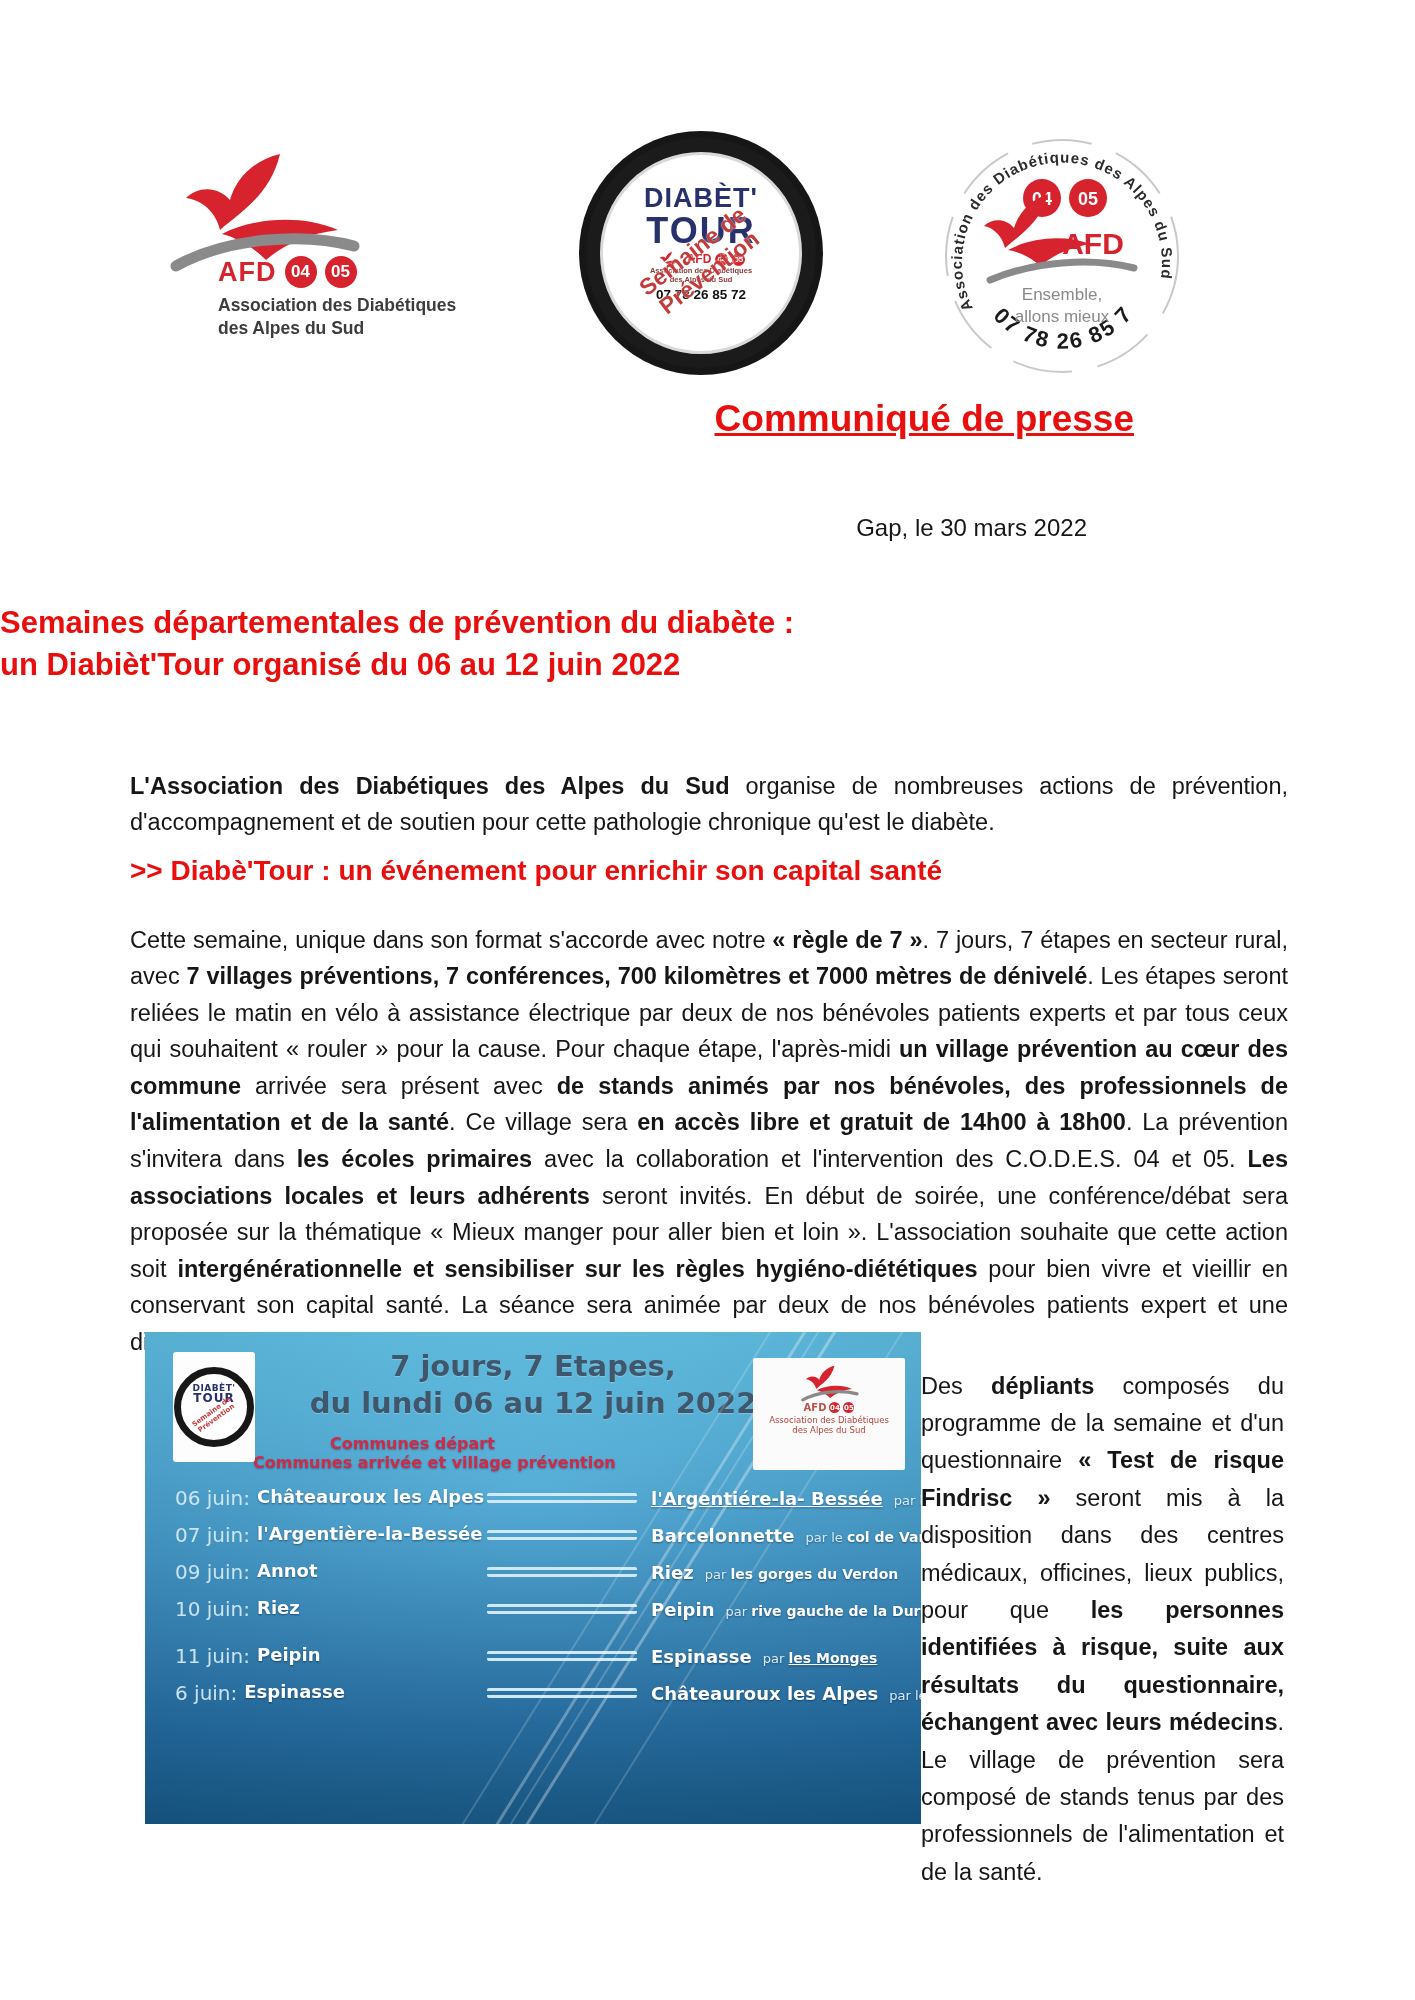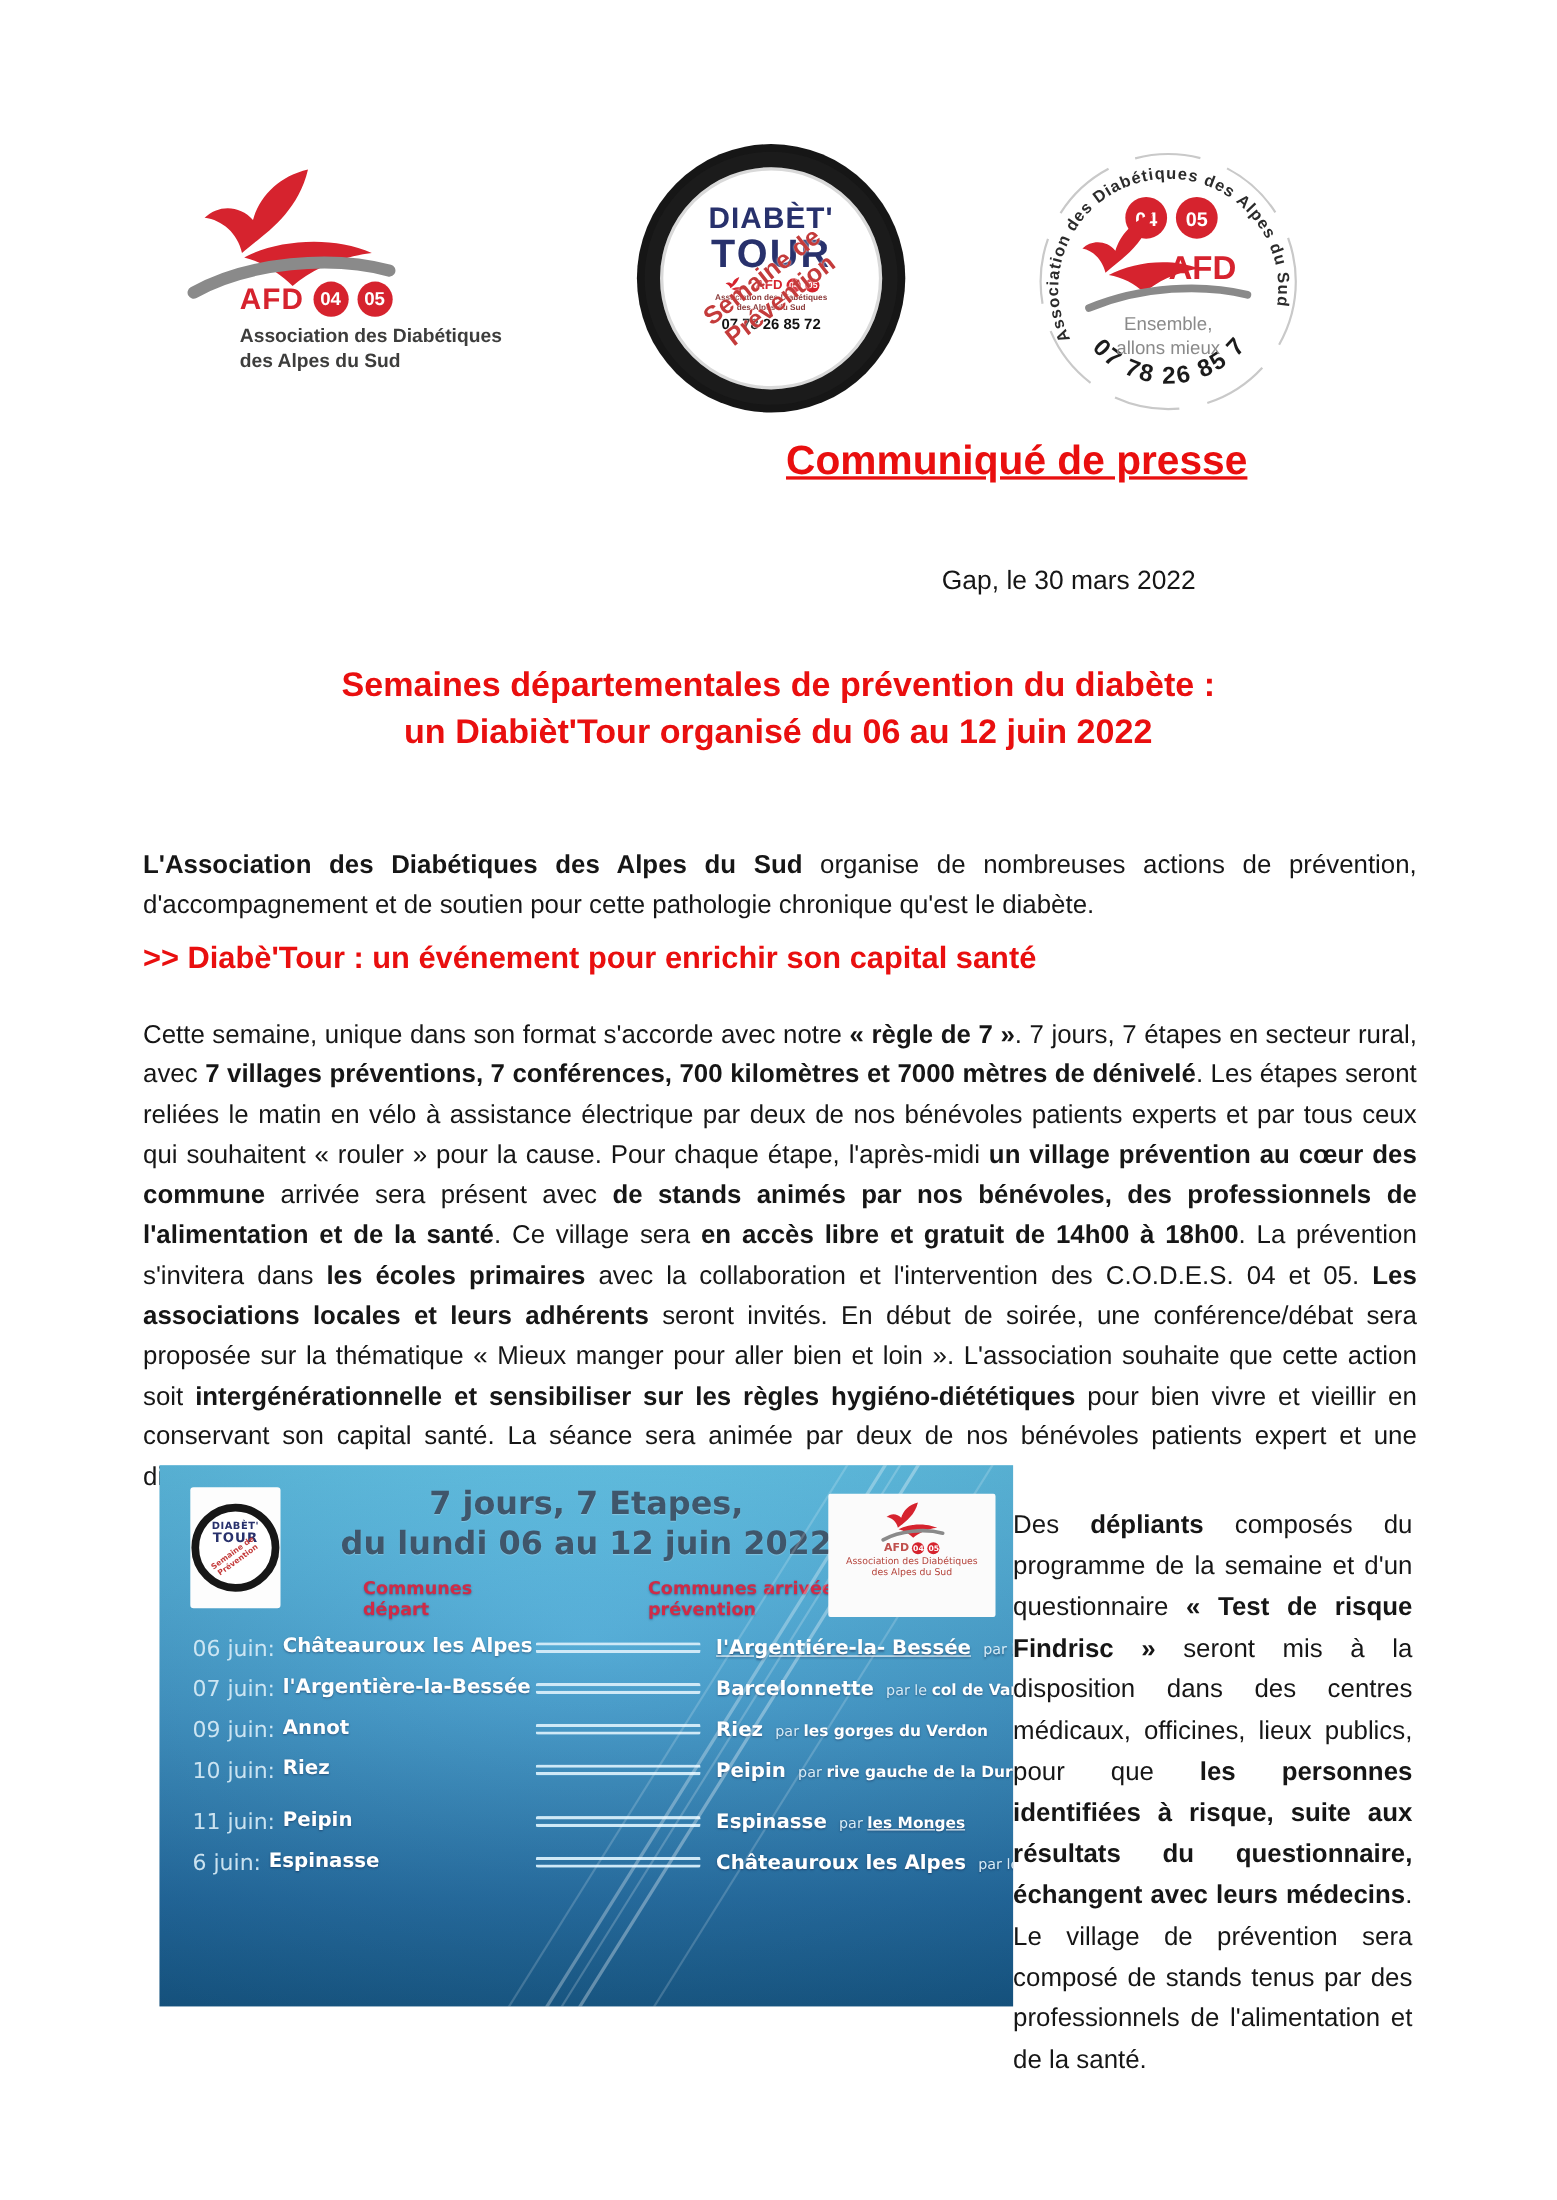--- a/index.html
+++ b/index.html
@@ -34,21 +34,21 @@
              color:#c43b3b;font-weight:bold;font-size:23px;text-align:center;
              text-shadow:0 0 2px #fff;pointer-events:none;}
 
   .logo-right{position:absolute;left:938px;top:132px;width:248px;height:248px;}
 
   
   .press-type{position:absolute;top:398px;right:281px;color:#e90f0f;font-weight:bold;font-size:37px;text-decoration:underline;}
   .dateline{position:absolute;top:514px;right:328px;font-size:24px;color:#161616;}
 
   
-  .doc-title{position:absolute;top:602px;left:0;width:100%;text-align:center;color:#e90f0f;
+  .doc-title{position:absolute;top:602px;left:0;width:100%;text-align:left;color:#e90f0f;
              font-weight:bold;font-size:31px;line-height:42px;}
 
   
   .intro{position:absolute;left:130px;top:744px;width:1158px;font-size:23.5px;line-height:36.6px;
          text-align:justify;color:#161616;}
   .section-heading{position:absolute;left:130px;top:855px;color:#e90f0f;font-weight:bold;font-size:28px;}
   .section-body{position:absolute;left:130px;top:898px;width:1158px;font-size:23.5px;line-height:36.6px;
                 text-align:justify;color:#161616;}
 
   
@@ -81,21 +81,21 @@
   .afd-box{position:absolute;right:16px;top:26px;width:152px;height:112px;background:#fbfbfb;
            border-radius:2px;text-align:center;padding-top:6px;box-sizing:border-box;}
   .afd-box svg{width:64px;height:38px;}
   .ab-row{display:flex;align-items:center;justify-content:center;gap:3px;margin-top:-4px;}
   .ab-afd{color:#c0504d;font-weight:bold;font-size:10px;}
   .ab-badge{width:11px;height:11px;border-radius:50%;background:#d6232e;color:#fff;font-size:7px;
             font-weight:bold;display:flex;align-items:center;justify-content:center;}
   .ab-org{font-size:8.5px;color:#b5443c;line-height:10px;margin-top:2px;}
 
   .fheads{display:flex;margin-top:12px;color:#cf2b47;font-weight:bold;font-size:16px;
-          text-shadow:0 1px 2px rgba(0,0,40,.35);}
+          text-shadow:0 1px 2px rgba(0,0,40,.35);flex-direction:column;}
   .fh-left{margin-left:185px;}
   .fh-right{margin-left:108px;}
 
   .flyer-rows{margin-top:14px;}
   .frow{display:flex;align-items:center;margin:0 26px 13px 30px;}
   .frow.gap-top{margin-top:23px;}
   .cell-left{width:312px;display:flex;align-items:flex-start;gap:7px;flex:0 0 312px;}
   .fdate{color:#d8ecf7;font-size:20px;font-weight:400;opacity:.92;white-space:nowrap;}
   .ffrom{color:#fff;font-size:18px;font-weight:bold;white-space:nowrap;
          text-shadow:0 1px 2px rgba(0,0,40,.4);}

